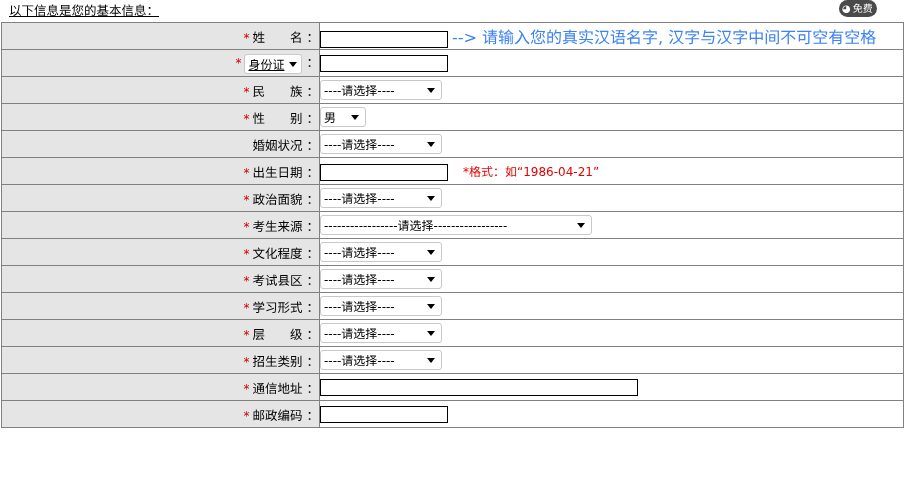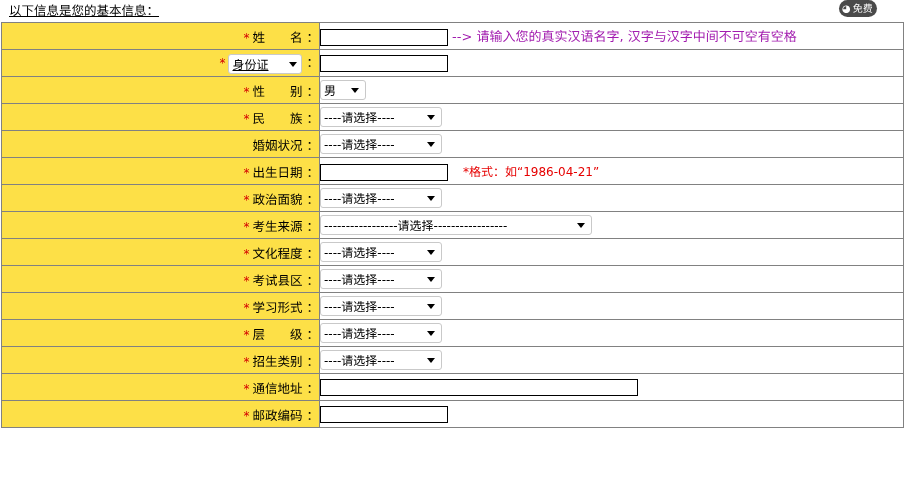--- a/index.html
+++ b/index.html
@@ -86,21 +86,21 @@
     height: 27px;
   }
   table.form-table td {
     border-bottom: 1px solid #818181;
     padding: 0;
     vertical-align: middle;
     height: 27px;
   }
   td.label-cell {
     width: 318px;
-    background: #fde047;
+    background: #e5e5e5;
     border-right: 1px solid #818181;
     border-left: 1px solid #818181;
     text-align: right;
     padding-right: 8px;
     box-sizing: border-box;
     white-space: nowrap;
     font-size: 12.5px;
   }
   td.field-cell {
     background: #ffffff;
@@ -176,27 +176,27 @@
     width: 0;
     height: 0;
     border-left: 4px solid transparent;
     border-right: 4px solid transparent;
     border-top: 5px solid #000000;
     pointer-events: none;
   }
   .sel-choose  { width: 122px; }
   .sel-gender  { width: 46px; }
   .sel-source  { width: 272px; }
-  .sel-idtype  { width: 74px; height: 19px; border: 1px solid #9a9a9a; border-radius: 0; text-decoration: underline; }
+  .sel-idtype  { width: 58px; height: 19px; border: 1px solid #9a9a9a; border-radius: 0; text-decoration: underline; }
   .select-wrap.idtype .arrow { right: 5px; }
 
   
   .hint-plain {
-    font-size: 13px;
-    color: #a21caf;
+    font-size: 16px;
+    color: #3b82f6;
     margin-left: 4px;
   }
   .hint-red {
     font-size: 12px;
     color: #e60000;
     margin-left: 15px;
   }
 </style>
 </head>
 <body>
@@ -216,28 +216,28 @@
   <tbody>
       <tr>
         <td class="label-cell"><span class="req-star">*</span><span class="label-text">姓　　名</span><span class="colon">：</span></td>
         <td class="field-cell"><input type="text" class="text-input w-name" style=""><span class="hint-plain">--&gt; 请输入您的真实汉语名字, 汉字与汉字中间不可空有空格</span></td>
       </tr>
       <tr>
         <td class="label-cell"><span class="req-star">*</span><span class="select-wrap idtype"><select class="ui-select sel-idtype"><option>身份证</option><option>护照</option><option>军官证</option></select><span class="arrow"></span></span><span class="colon">：</span></td>
         <td class="field-cell"><input type="text" class="text-input w-id" style=""></td>
       </tr>
       <tr>
+        <td class="label-cell"><span class="req-star">*</span><span class="label-text">民　　族</span><span class="colon">：</span></td>
+        <td class="field-cell"><span class="select-wrap"><select class="ui-select sel-choose"><option>----请选择----</option><option>汉族</option><option>回族</option><option>满族</option><option>蒙古族</option></select><span class="arrow"></span></span></td>
+      </tr>
+      <tr>
         <td class="label-cell"><span class="req-star">*</span><span class="label-text">性　　别</span><span class="colon">：</span></td>
         <td class="field-cell"><span class="select-wrap"><select class="ui-select sel-gender"><option>男</option><option>女</option></select><span class="arrow"></span></span></td>
       </tr>
       <tr>
-        <td class="label-cell"><span class="req-star">*</span><span class="label-text">民　　族</span><span class="colon">：</span></td>
-        <td class="field-cell"><span class="select-wrap"><select class="ui-select sel-choose"><option>----请选择----</option><option>汉族</option><option>回族</option><option>满族</option><option>蒙古族</option></select><span class="arrow"></span></span></td>
-      </tr>
-      <tr>
         <td class="label-cell"><span class="star-hidden">*</span><span class="label-text">婚姻状况</span><span class="colon">：</span></td>
         <td class="field-cell"><span class="select-wrap"><select class="ui-select sel-choose"><option>----请选择----</option><option>未婚</option><option>已婚</option></select><span class="arrow"></span></span></td>
       </tr>
       <tr>
         <td class="label-cell"><span class="req-star">*</span><span class="label-text">出生日期</span><span class="colon">：</span></td>
         <td class="field-cell"><input type="text" class="text-input w-date" style=""><span class="hint-red">*格式：如“1986-04-21”</span></td>
       </tr>
       <tr>
         <td class="label-cell"><span class="req-star">*</span><span class="label-text">政治面貌</span><span class="colon">：</span></td>
         <td class="field-cell"><span class="select-wrap"><select class="ui-select sel-choose"><option>----请选择----</option><option>中共党员</option><option>共青团员</option><option>群众</option></select><span class="arrow"></span></span></td>

